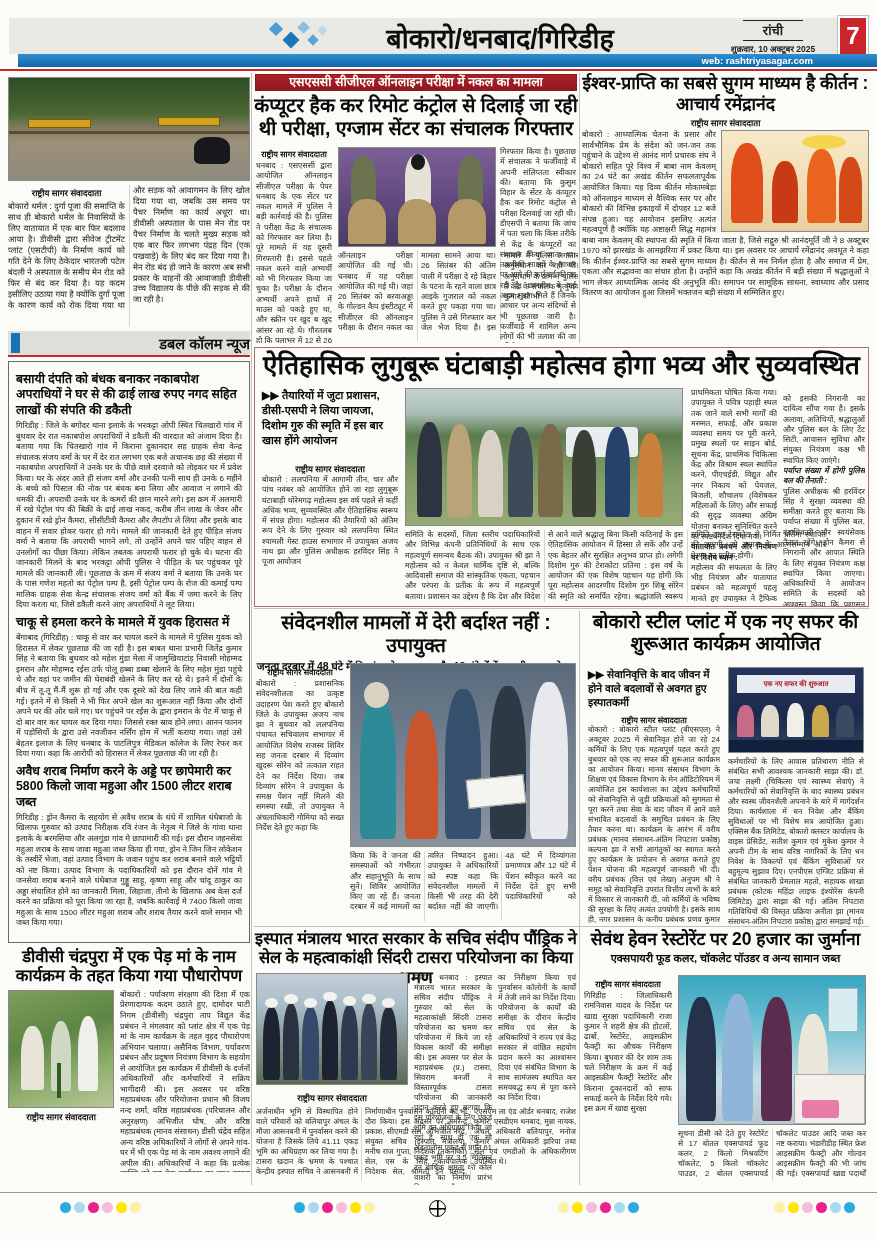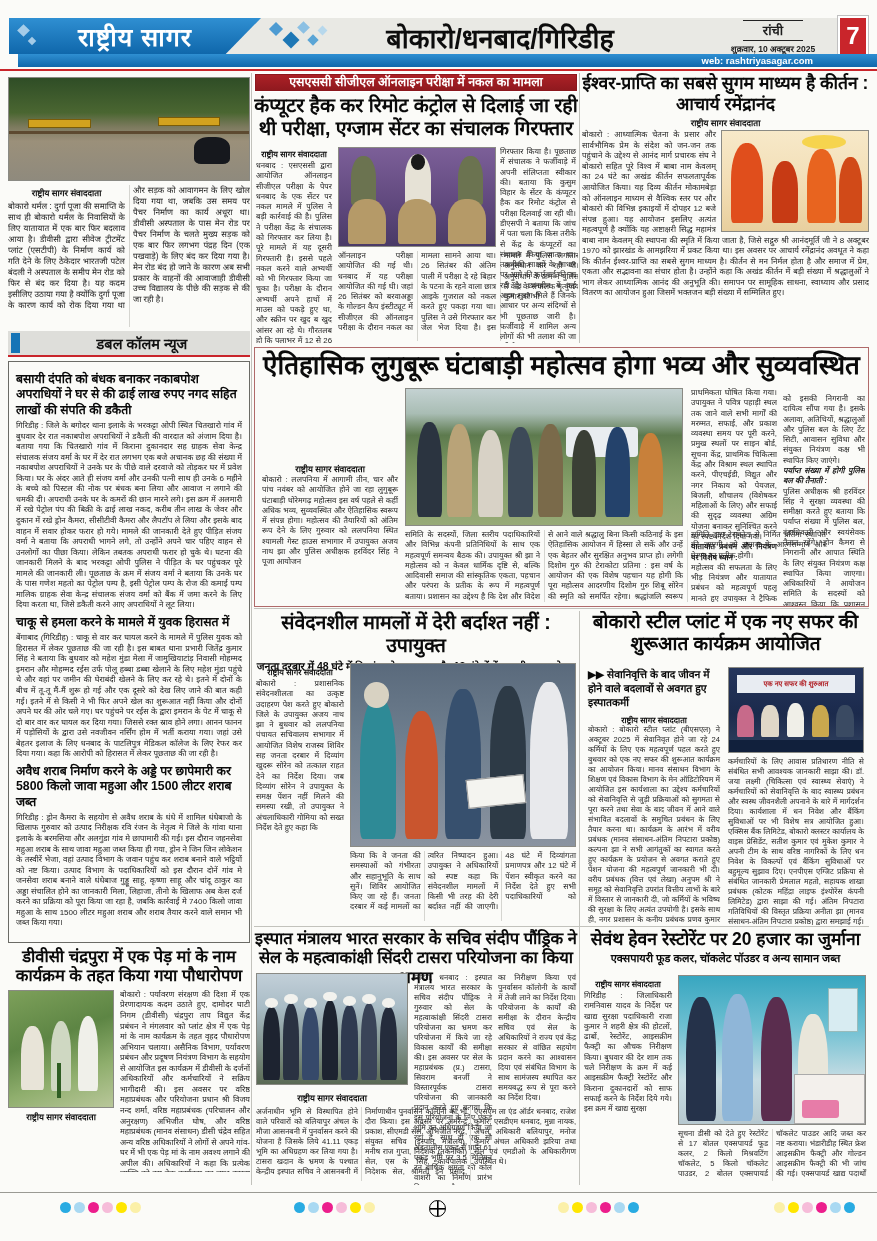--- a/index.html
+++ b/index.html
@@ -41,21 +41,21 @@
   .fig { position:absolute; border-radius:45% 45% 8% 8%; }
   .vr { position:absolute; width:1px; background:#c2c2bc; }
   .hrl { position:absolute; height:1px; background:#c2c2bc; }
   .bold { font-weight:bold; }
   .lede { font-weight:bold; font-size:11px; line-height:1.35; color:#0a0a0a; }
 
   
   .sec-hdr { position:absolute; left:8px; top:331px; width:242px; height:26px; background:#dededa;
              border-bottom:2.5px solid #c9252b; display:flex; align-items:center; }
   .sec-accent { width:9px; height:20px; background:#1674b6; margin-left:3px; }
-  .sec-title { flex:1; text-align:center; font-size:14.5px; font-weight:bold; color:#111;padding-left:14px; }
+  .sec-title { flex:1; text-align:right; font-size:14.5px; font-weight:bold; color:#111;padding-left:14px; }
   .crime-box { position:absolute; left:8px; top:361px; width:242px; height:582px;
                border:1.5px solid #6b6b66; padding:6px 7px; overflow:hidden; }
   .crime-title { font-size:12.3px; font-weight:bold; line-height:1.25; margin:4px 0 3px 0; color:#0a0a0a; }
 
   .kicker { position:absolute; left:0; top:0; width:100%; height:19px;
             background:linear-gradient(180deg,#b02228,#8c181d); color:#fff; font-size:12.5px; font-weight:bold;
             text-align:center; line-height:19px; box-shadow:inset 0 0 0 1px #fff, inset 0 0 0 2px #8c181d; }
 
   .lugu-box { border:1px solid #b06a6a; }
 
@@ -67,25 +67,20 @@
                border-radius:50%;
                background:linear-gradient(#000,#000) center/130% 1.6px no-repeat,
                           linear-gradient(#000,#000) center/1.6px 130% no-repeat; }
 </style>
 </head>
 <body>
 
 <div class="page">
 
   <div class="hdr-band">
-    <div class="masthead">
-      <span class="mast-dia" style="left:10px;top:8px;"></span>
-      <span class="mast-dia" style="left:20px;top:20px;width:6px;height:6px;"></span>
-      <span>राष्ट्रीय सागर</span>
-    </div>
     <span class="dia" style="left:262px;top:6px;width:10px;height:10px;background:#4d9bd2;"></span>
     <span class="dia" style="left:276px;top:16px;width:12px;height:12px;background:#1d77b5;"></span>
     <span class="dia" style="left:290px;top:5px;width:9px;height:9px;background:#8cc0e3;"></span>
     <span class="dia" style="left:300px;top:18px;width:8px;height:8px;background:#5aa5d6;"></span>
     <span class="dia" style="left:310px;top:9px;width:7px;height:7px;background:#b7d8ec;"></span>
     <div class="region-title">बोकारो/धनबाद/गिरिडीह</div>
     <div class="city-block">
       <span class="city-name">रांची</span>
       <div class="date-line">शुक्रवार, 10 अक्टूबर 2025</div>
     </div>
@@ -179,20 +174,21 @@
         <div class="fig" style="left:58%;top:18%;width:20%;height:74%;background:#e8641f;"></div>
         <div class="fig" style="left:80%;top:26%;width:16%;height:66%;background:#d14a18;"></div>
         <div style="position:absolute;left:55%;top:4%;width:30%;height:14%;background:#f6d44e;border-radius:50%;"></div>
       </div>
       <span>बोकारो : आध्यात्मिक चेतना के प्रसार और सार्वभौमिक प्रेम के संदेश को जन-जन तक पहुंचाने के उद्देश्य से आनंद मार्ग प्रचारक संघ ने बोकारो सहित पूरे विश्व में बाबा नाम केवलम् का 24 घंटे का अखंड कीर्तन सफलतापूर्वक आयोजित किया। यह दिव्य कीर्तन मोकामबेड़ा को ऑनलाइन माध्यम से वैश्विक स्तर पर और बोकारो की विभिन्न इकाइयों में दोपहर 12 बजे संपन्न हुआ। यह आयोजन इसलिए अत्यंत महत्वपूर्ण है क्योंकि यह अष्टाक्षरी सिद्ध महामंत्र बाबा नाम केवलम् की स्थापना की स्मृति में किया जाता है, जिसे सद्गुरु श्री आनंदमूर्ति जी ने 8 अक्टूबर 1970 को झारखंड के आमझरिया में प्रकट किया था। इस अवसर पर आचार्य रमेंद्रानंद अवधूत ने कहा कि कीर्तन ईश्वर-प्राप्ति का सबसे सुगम माध्यम है। कीर्तन से मन निर्मल होता है और समाज में प्रेम, एकता और सद्भावना का संचार होता है। उन्होंने कहा कि अखंड कीर्तन में बड़ी संख्या में श्रद्धालुओं ने भाग लेकर आध्यात्मिक आनंद की अनुभूति की। समापन पर सामूहिक साधना, स्वाध्याय और प्रसाद वितरण का आयोजन हुआ जिसमें भक्तजन बड़ी संख्या में सम्मिलित हुए।</span>
     </div>
   </div>
 
   <div class="art lugu-box" style="left:254px;top:347px;width:615px;height:260px;">
     <div class="hl" style="position:absolute;left:0;top:2px;width:100%;font-size:26px;">ऐतिहासिक लुगुबूरू घंटाबाड़ी महोत्सव होगा भव्य और सुव्यवस्थित</div>
+    <div class="lede" style="position:absolute;left:7px;top:40px;width:136px;"><span>▶▶ </span><span>तैयारियों में जुटा प्रशासन, डीसी-एसपी ने लिया जायजा, दिशोम गुरु की स्मृति में इस बार खास होंगे आयोजन</span></div>
     <div class="byline" style="position:absolute;left:7px;top:112px;width:136px;">राष्ट्रीय सागर संवाददाता</div>
     <div class="bodytxt" style="position:absolute;left:7px;top:127px;width:136px;height:128px;font-size:7.8px;">बोकारो : ललपनिया में आगामी तीन, चार और पांच नवंबर को आयोजित होने जा रहा लुगुबूरू घंटाबाड़ी थोरेमगढ़ महोत्सव इस वर्ष पहले से कहीं अधिक भव्य, सुव्यवस्थित और ऐतिहासिक स्वरूप में संपन्न होगा। महोत्सव की तैयारियों को अंतिम रूप देने के लिए गुरुवार को ललपनिया स्थित श्यामली गेस्ट हाउस सभागार में उपायुक्त अजय नाथ झा और पुलिस अधीक्षक हरविंदर सिंह ने पूजा आयोजन</div>
     <div class="photo" style="position:absolute;left:150px;top:40px;width:278px;height:138px;background:linear-gradient(180deg,#c4d2d2 0%,#a9bdb4 18%,#5d7a4e 34%,#74905c 52%,#86a06a 72%,#97aa76 100%);">
       <div style="position:absolute;left:58%;top:28%;width:26%;height:22%;background:#e9edf0;border-radius:4px;"></div>
       <div class="fig" style="left:4%;top:24%;width:9%;height:70%;background:#2b3440;"></div>
       <div class="fig" style="left:15%;top:26%;width:9%;height:68%;background:#b9a378;"></div>
       <div class="fig" style="left:26%;top:30%;width:9%;height:64%;background:#d8d2c6;"></div>
       <div class="fig" style="left:37%;top:28%;width:9%;height:66%;background:#3d4a58;"></div>
       <div class="fig" style="left:48%;top:26%;width:9%;height:68%;background:#7a6a4a;"></div>
       <div class="fig" style="left:60%;top:30%;width:9%;height:64%;background:#3a3f35;"></div>

